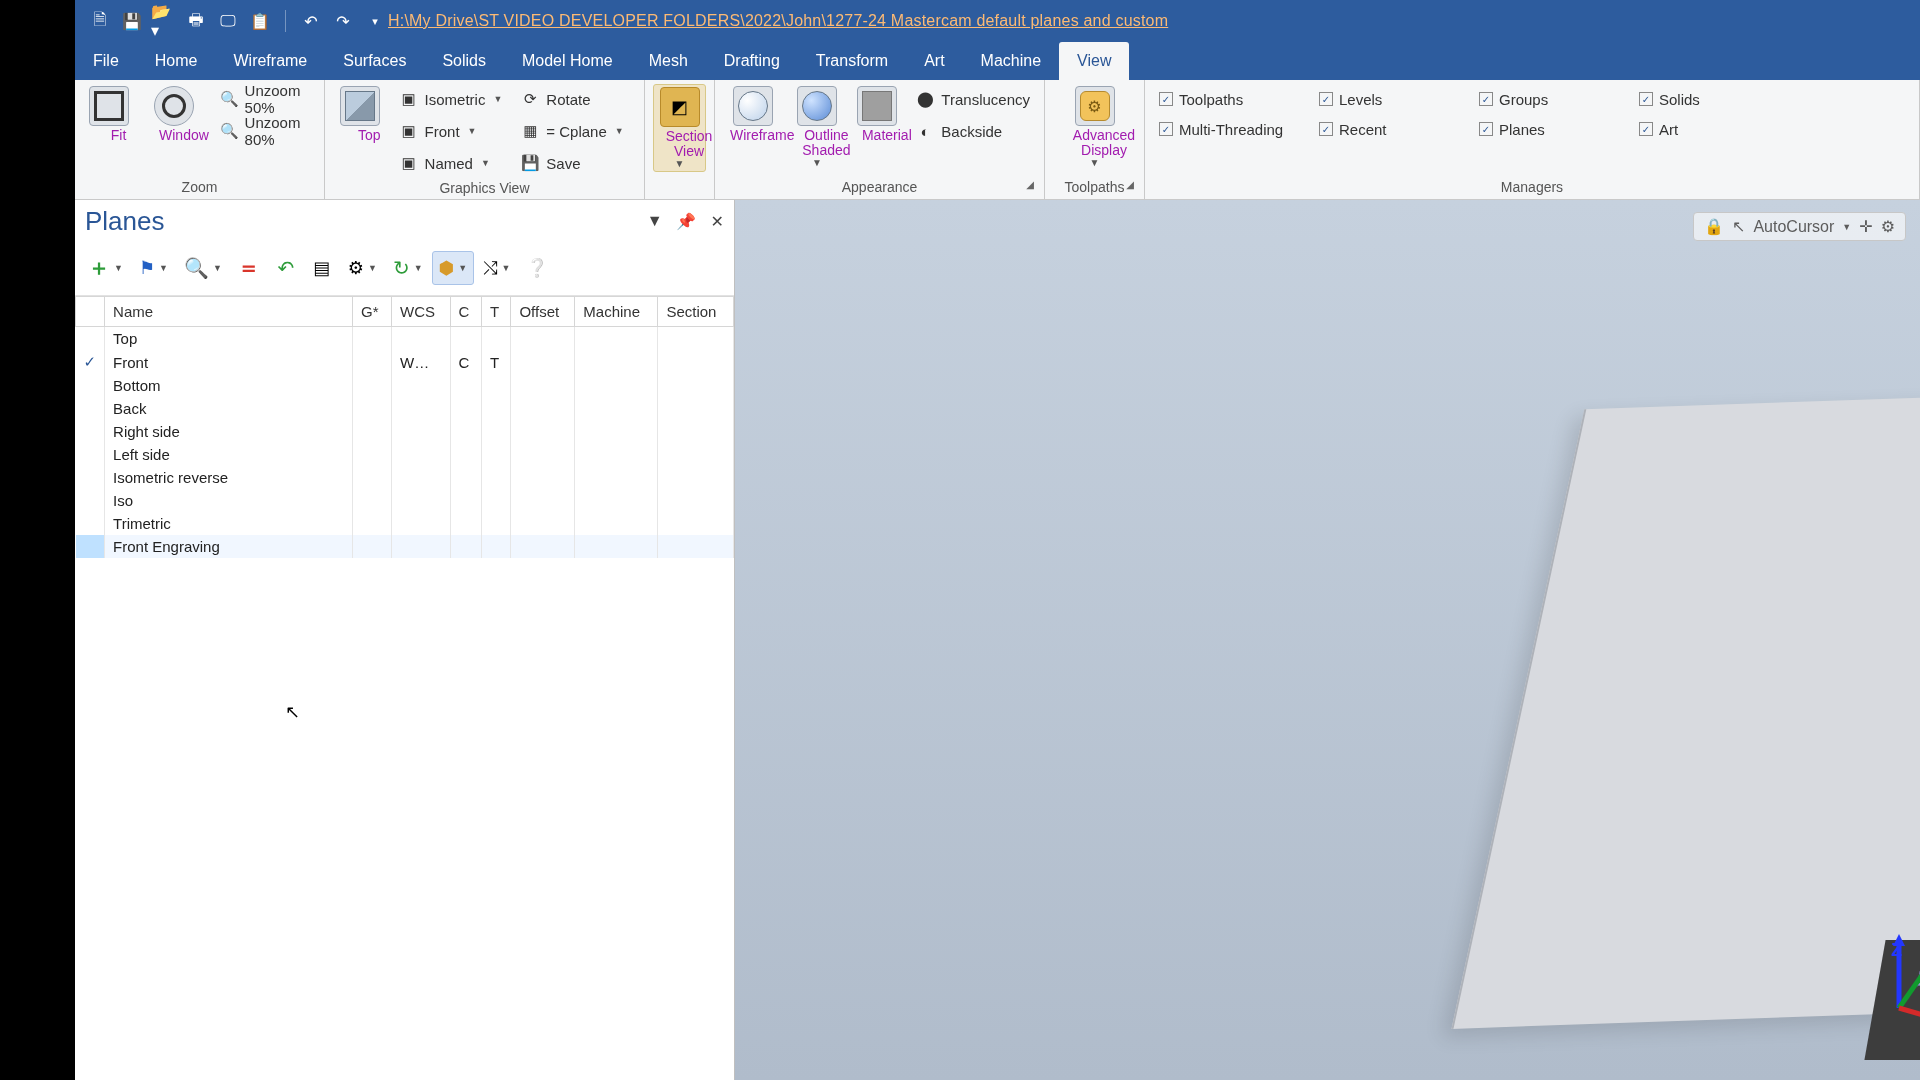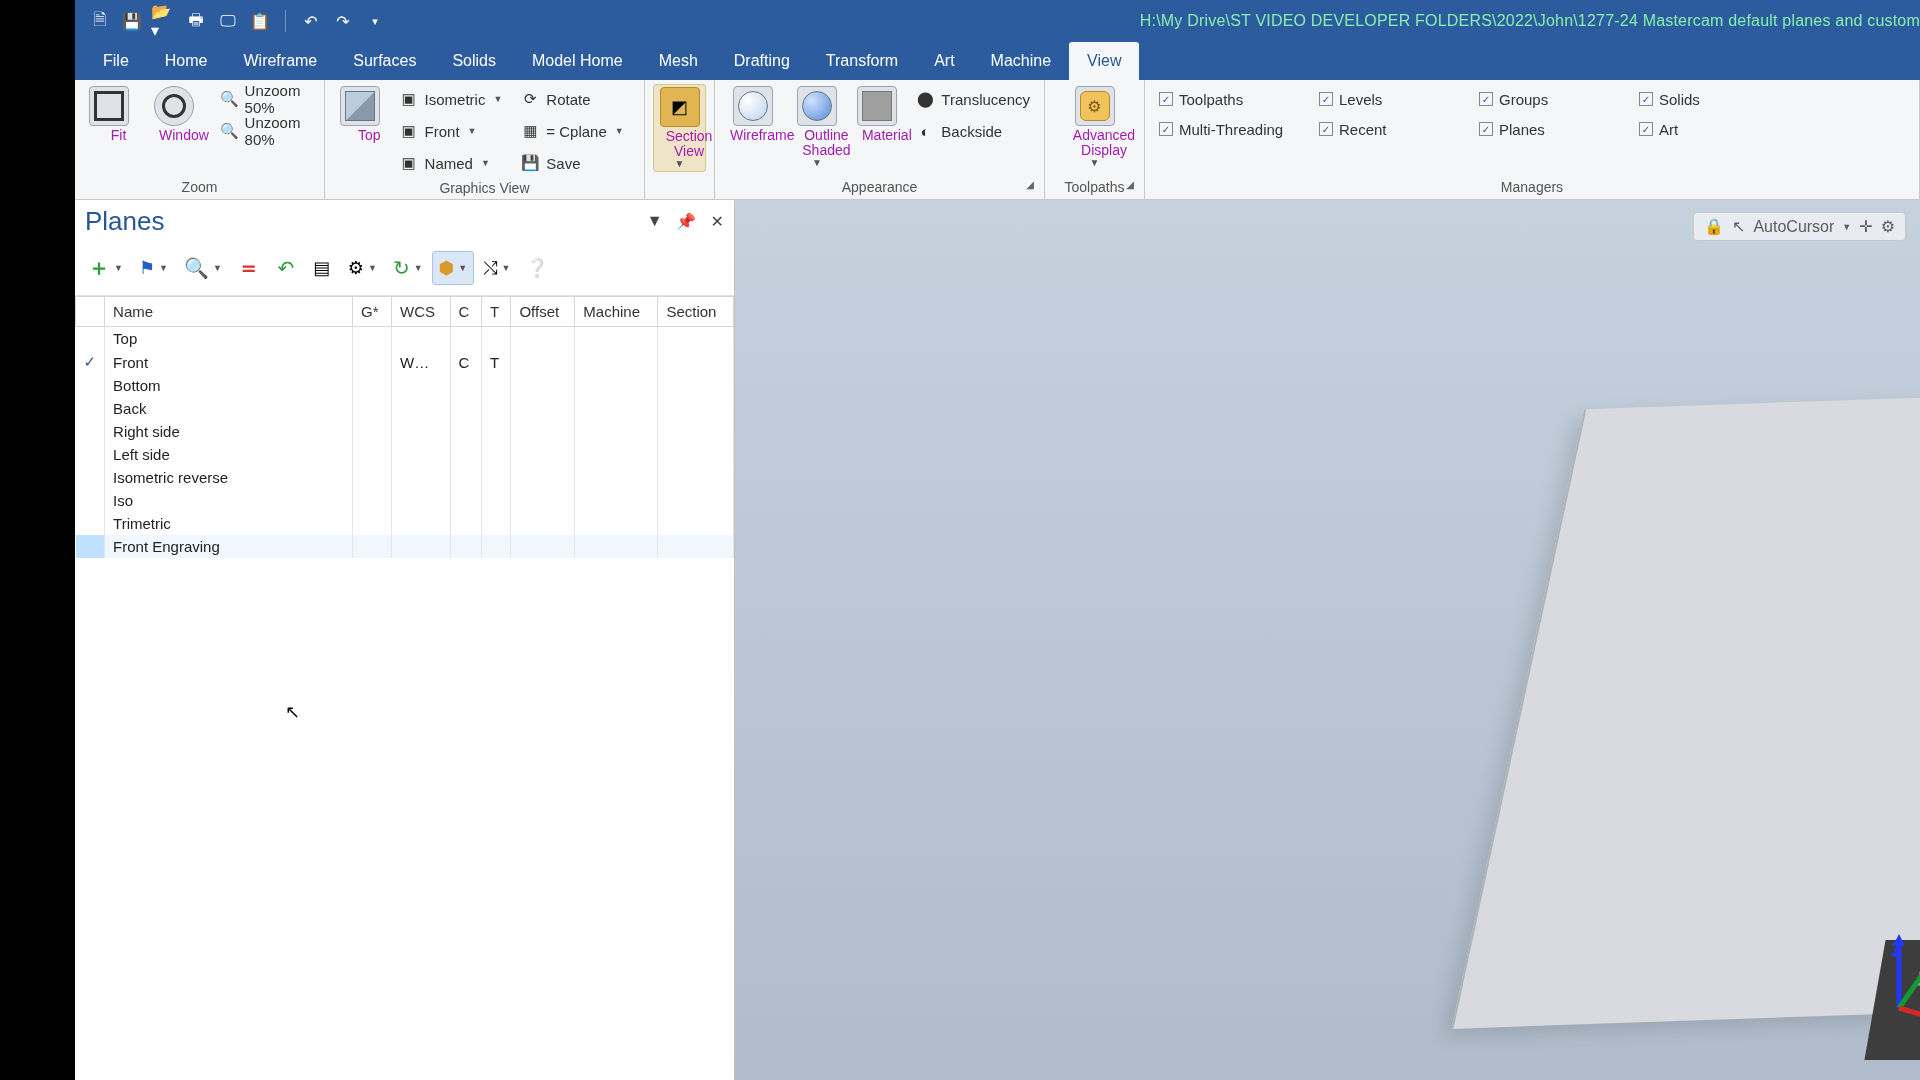--- a/index.html
+++ b/index.html
@@ -10,28 +10,28 @@
   position: absolute; left: 75px; top: 0; right: 0; height: 42px;
   background: #2d5c9e; display: flex; align-items: center;
 }
 .qat { display: flex; align-items: center; gap: 6px; padding-left: 12px; }
 .qat .qbtn {
   width: 26px; height: 26px; display: flex; align-items: center; justify-content: center;
   color: #fff; cursor: pointer;
 }
 .qat .sep { width: 1px; height: 22px; background: rgba(255,255,255,.35); margin: 0 6px; }
 .titlepath {
-  flex: 1; text-align: right; color: #86efac; font-size: 16px; letter-spacing: .2px;
-  white-space: nowrap; overflow: hidden;
+  flex: 1; text-align: left; color: #fdba74; font-size: 16px; letter-spacing: .2px;
+  white-space: nowrap; overflow: hidden; text-decoration: underline;
 }
 
 
 .tabstrip {
   position: absolute; left: 75px; top: 42px; right: 0; height: 38px;
-  background: #2d5c9e; display: flex; align-items: flex-end; padding-left: 10px;
+  background: #2d5c9e; display: flex; align-items: flex-end; 
 }
 .tab {
   color: #fff; font-size: 16px; padding: 8px 18px 8px; cursor: pointer; height: 38px;
   display: flex; align-items: center;
 }
 .tab.active { background: #f5f6f7; color: #2a5696; border-radius: 3px 3px 0 0; margin-top: 36px; }
 
 
 .ribbon {
   position: absolute; left: 75px; top: 80px; right: 0; height: 120px;

